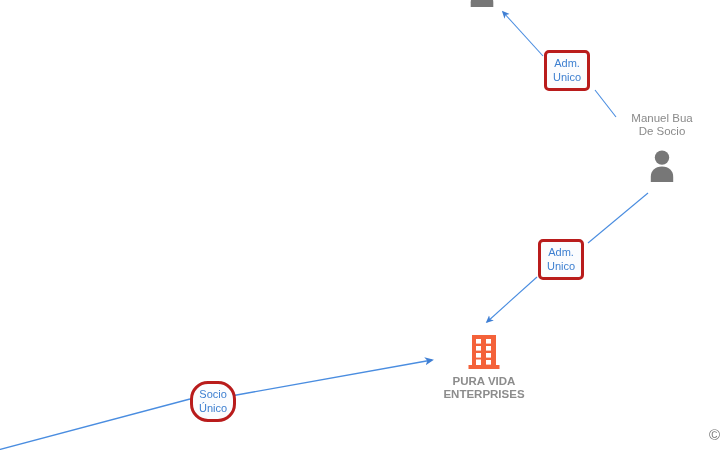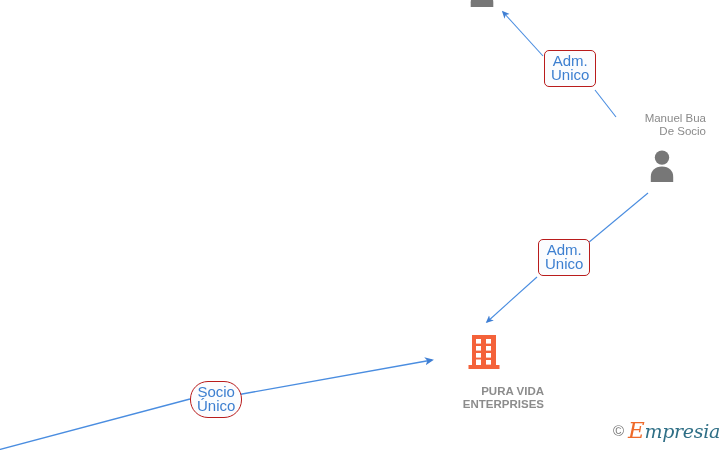--- a/index.html
+++ b/index.html
@@ -23,37 +23,37 @@
     left: 0;
     top: 0;
     width: 728px;
     height: 450px;
     pointer-events: none;
   }
 
   
   .rel-box {
     position: absolute;
-    border: 1px solid #b91c1c;
+    border: 3px solid #b91c1c;
     border-radius: 5px;
     background: #fbfcfe;
     color: #3d7fd0;
-    font-size: 15px;
+    font-size: 11px;
     line-height: 14px;
     text-align: center;
     padding: 3px 6px 4px 6px;
     box-sizing: border-box;
     white-space: nowrap;
   }
   .rel-box span { display: block; }
 
   
   .node {
     position: absolute;
-    text-align: right;
+    text-align: center;
   }
   .node-label {
     font-size: 11.5px;
     line-height: 13px;
     color: #8a8a8a;
   }
   .node-label.company {
     font-weight: bold;
     color: #8c8c8c;
     width: 120px;
@@ -160,24 +160,23 @@
       <rect x="1.5" y="31" width="31" height="4" fill="#f4623a"></rect>
       <rect x="9" y="5" width="5" height="4.6" fill="#ffffff"></rect>
       <rect x="19" y="5" width="5" height="4.6" fill="#ffffff"></rect>
       <rect x="9" y="12" width="5" height="4.6" fill="#ffffff"></rect>
       <rect x="19" y="12" width="5" height="4.6" fill="#ffffff"></rect>
       <rect x="9" y="19" width="5" height="4.6" fill="#ffffff"></rect>
       <rect x="19" y="19" width="5" height="4.6" fill="#ffffff"></rect>
       <rect x="19" y="26" width="5" height="4.6" fill="#ffffff"></rect>
       <rect x="9" y="25.5" width="5" height="5.5" fill="#ffffff"></rect>
     </svg>
-    <div class="node-label company" style="margin-top:15px;">
+    <div class="node-label company" style="margin-top:5px;">
       <div>PURA VIDA</div>
       <div>ENTERPRISES</div>
     </div>
   </div>
 
   <div id="watermark">
     <span class="copy">©</span>
-    <span class="wordmark"><span class="cap">E</span><span>mpresia</span></span>
   </div>
 
 </div>
 
 </body></html>

